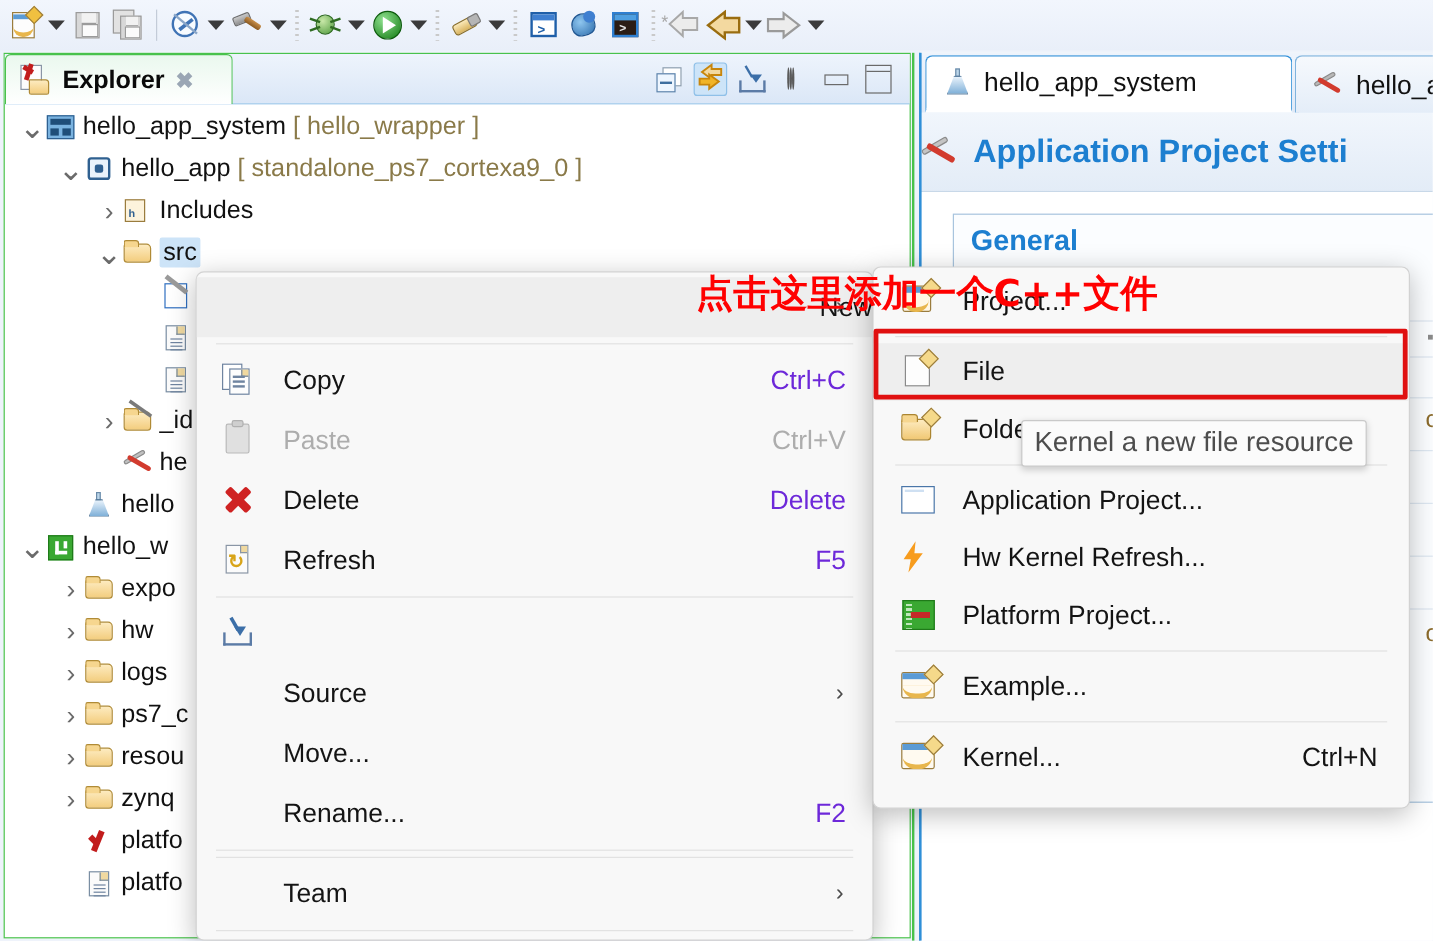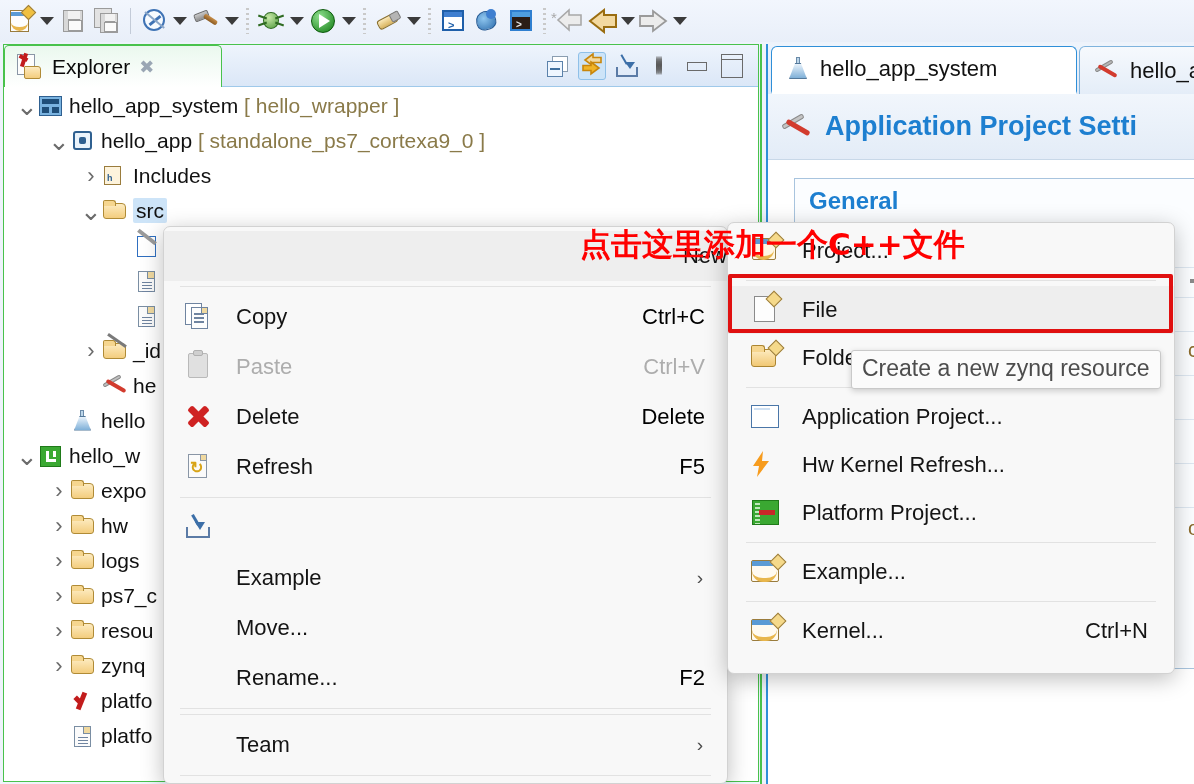--- a/index.html
+++ b/index.html
@@ -155,25 +155,25 @@
   .explorer {
     position: absolute; left: 3px; top: 44px; width: 756px; height: 738px;
     border: 1px solid #49c24c; background: #ffffff;
   }
   .exp-tabstrip {
     position: relative; height: 42px;
     background: linear-gradient(#eef4fc, #dbe7f7);
     border-bottom: 1px solid #9fc9ea;
   }
   .exp-tab {
-    position: absolute; left: 0; top: 0; height: 42px; width: 218px;
+    position: absolute; left: 0; top: 0; height: 42px; width: 190px;
     background: linear-gradient(#eaf8ee, #ffffff);
     border: 1px solid #49c24c; border-bottom: none;
     border-radius: 5px 5px 0 0;
-    display: flex; align-items: center; padding-left: 10px; gap: 9px;
+    display: flex; align-items: center; padding-left: 10px; gap: 9px; font-weight: bold;
   }
   .exp-tab-label { font-size: 21px; color: #0a0a0a; }
   .tab-close {
     color: #9aa6b4; font-size: 18px; line-height: 1;
   }
   .exp-tools {
     position: absolute; right: 12px; top: 0; height: 42px;
     display: flex; align-items: center; gap: 7px;
   }
   .exp-tool { width: 28px; height: 28px; position: relative; display: flex; align-items: center; justify-content: center; }
@@ -239,21 +239,21 @@
     padding: 4px 0;
   }
   .mi {
     position: relative; display: flex; align-items: center; height: 50px;
     padding-left: 16px; font-size: 22px; color: #141414;
   }
   .mi.hover { background: #eeeeee; justify-content: space-between; }
   .mi.disabled { color: #adadad; }
   .mi .micon { width: 40px; height: 30px; position: relative; flex: 0 0 40px; }
   .mi .mlabel { padding-left: 16px; }
-  .mi .maccel { position: absolute; right: 22px; font-size: 22px; color: #000000; }
+  .mi .maccel { position: absolute; right: 22px; font-size: 22px; color: #6d28d9; }
   .mi.disabled .maccel { color: #adadad; }
   .mi .mchev { position: absolute; right: 24px; color: #4b4b4b; font-size: 19px; }
   .msep { height: 1px; background: #e2e2e2; margin: 5px 16px; }
 
   .mi-copy .c1 { position: absolute; left: 5px; top: 1px; width: 17px; height: 22px; background: #fff; border: 1.4px solid #6f84a0; }
   .mi-copy .c2 { position: absolute; left: 11px; top: 5px; width: 17px; height: 22px; background: #fdfdfd; border: 1.4px solid #6f84a0; }
   .mi-copy .c2 .fold { position: absolute; right: 0; top: 0; width: 6px; height: 6px; background: #f0d9a0; border-left: 1px solid #6f84a0; border-bottom: 1px solid #6f84a0; }
   .mi-copy .ln { position: absolute; left: 14px; width: 10px; height: 1.5px; background: #6f84a0; }
   .mi-paste .cb { position: absolute; left: 8px; top: 1px; width: 20px; height: 25px; background: #e0e0e0; border: 1.5px solid #b9b9b9; border-radius: 2px; }
   .mi-paste .clip { position: absolute; left: 13px; top: -2px; width: 10px; height: 6px; background: #cfcfcf; border: 1.5px solid #b0b0b0; border-radius: 2px; }
@@ -333,21 +333,21 @@
   .ed-tab {
     position: absolute; top: 2px; height: 48px;
     display: flex; align-items: center; gap: 10px; padding: 0 14px;
     border: 1px solid #7fb3dd; border-bottom: none; border-radius: 6px 6px 0 0;
     font-size: 22px; color: #111; white-space: nowrap;
   }
   .ed-tab.active { left: 4px; width: 306px; background: #ffffff; border-color: #2f8fd8; border-bottom: 3px solid #ffffff; }
   .ed-tab.inactive { left: 312px; width: 160px; background: linear-gradient(#f6f9fd,#e4edf8); }
   .ed-title {
     position: relative; height: 66px; background: linear-gradient(#f1f6fc,#e3ecf7);
-    display: flex; align-items: center; padding-left: 14px; gap: 12px;
+    display: flex; align-items: center; gap: 12px;
     border-bottom: 1px solid #c8d8e8;
   }
   .ed-title-text { font-size: 27px; font-weight: bold; color: #1d7fd0; white-space: nowrap; }
   .ed-body { position: absolute; left: 0; top: 116px; right: 0; bottom: 0; background: #ffffff; }
   .section-box {
     position: absolute; left: 27px; top: 18px; right: -200px; bottom: 115px;
     border: 1px solid #a8c4de; background: #fbfdff;
   }
   .section-title { font-size: 24px; font-weight: bold; color: #1d7fd0; padding: 8px 0 0 14px; }
   .grid-line { position: absolute; left: 1px; right: 1px; height: 1px; background: #dde7f1; }
@@ -784,21 +784,21 @@
             </span><span class="s">↻</span></span></span>
         <span class="mlabel">Refresh</span>
         <span class="maccel">F5</span>
       </div>
       <div class="msep"></div>
       <div class="mi">
         <span class="micon mi-import"><span class="mi-import"><span class="tray"></span><span class="ar"></span><span class="arh"></span></span></span>
       </div>
       <div class="mi">
         <span class="micon "></span>
-        <span class="mlabel">Example</span>
+        <span class="mlabel">Source</span>
         <span class="mchev">›</span>
       </div>
       <div class="mi">
         <span class="micon "></span>
         <span class="mlabel">Move...</span>
       </div>
       <div class="mi">
         <span class="micon "></span>
         <span class="mlabel">Rename...</span>
         <span class="maccel">F2</span>
@@ -853,17 +853,17 @@
       </div>
       <div class="ssep"></div>
       <div class="smi">
         <span class="sicon"><span class="si-exam"><span class="w"></span><span class="top"></span><span class="sw"></span><span class="star"></span></span></span>
         <span class="slabel">Kernel...</span>
         <span class="saccel">Ctrl+N</span>
       </div>
     </div>
   <div class="file-highlight"></div>
 
-  <div class="tooltip">Create a new zynq resource</div>
+  <div class="tooltip">Kernel a new file resource</div>
 
   <div class="annotation">点击这里添加一个C++文件</div>
 
 </div>
 
 </body></html>

